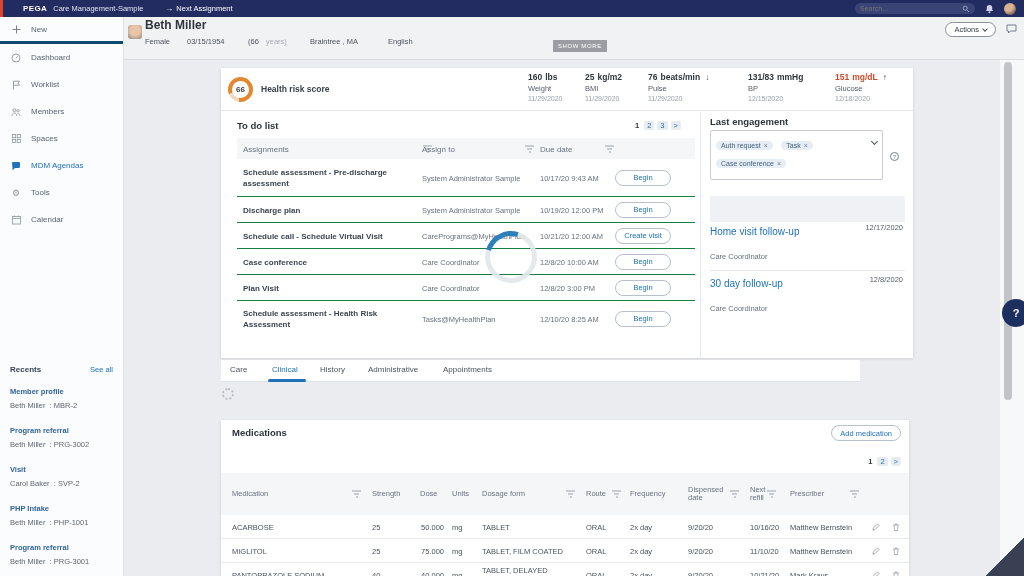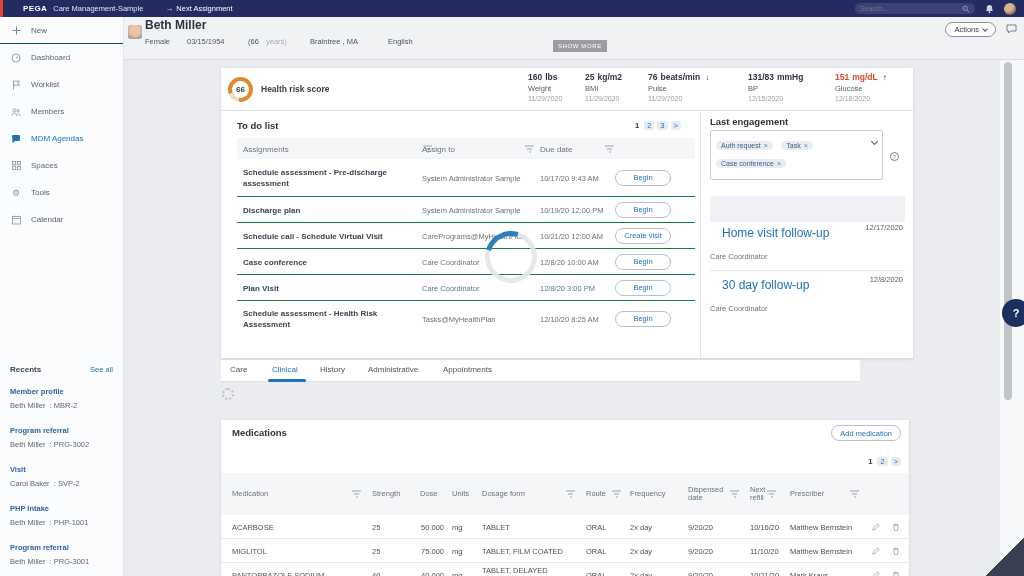--- a/index.html
+++ b/index.html
@@ -23,21 +23,21 @@
   .pname{position:absolute;left:21px;top:1px;font-size:12px;font-weight:bold;color:#2f353c}
   .pdetail{position:absolute;top:20px;font-size:7.5px;color:#4d545c}
   .pd-light{color:#a8adb4}
   .actions-btn{position:absolute;right:28px;top:5px;height:15px;padding:0 8px;border:1px solid #8a8f99;border-radius:8px;background:#fff;display:flex;align-items:center;gap:4px;font-size:7.5px;color:#3a4147;cursor:pointer}
   .chev{width:4px;height:4px;border-right:1.2px solid #4a515a;border-bottom:1.2px solid #4a515a;transform:rotate(45deg);margin-top:-2px}
   .chat-icon{position:absolute;right:7px;top:7px;display:flex;cursor:pointer}
   .showmore{position:absolute;left:429px;top:23px;height:12px;background:#9b9da2;color:#fff;font-size:6px;letter-spacing:.6px;padding:0 5px;display:flex;align-items:center;border:none;cursor:pointer;font-family:"Liberation Sans",sans-serif}
   
   .sidebar{position:absolute;left:0;top:17px;width:124px;height:559px;background:#fbfcfd;border-right:1px solid #e1e3e6;z-index:10}
   .side-item{height:27px;display:flex;align-items:center;gap:10px;padding-left:11px;font-size:8px;color:#5a6470;cursor:pointer}
-  .side-item.first{border-bottom:1px solid #0c4a6e}
+  .side-item.first{border-bottom:3px solid #0c4a6e}
   .side-item.active{color:#1f71b8}
   .sicon{width:10px;height:10px;display:flex;align-items:center;justify-content:center;color:#8b95a1}
   .recents{position:absolute;top:348px;left:0;right:0;padding:0 10px}
   .recents-head{display:flex;justify-content:space-between;align-items:center}
   .recents-title{font-size:8px;font-weight:bold;color:#3b4454}
   .seeall{font-size:7.5px;color:#1f71b8;cursor:pointer}
   .recent-block{margin-top:11px;line-height:14px}
   .recent-type{font-size:7.5px;font-weight:bold;color:#31649c;cursor:pointer}
   .recent-sub{font-size:7.5px;color:#5f6670}
   
@@ -79,21 +79,21 @@
   .big-spinner{position:absolute;left:264px;top:163px;width:52px;height:52px;border:5px solid rgba(228,231,234,.9);border-top-color:#2e80ba;border-radius:50%;transform:rotate(-28deg);z-index:5}
   
   .engage{position:absolute;left:489px;top:0;width:195px;height:100%}
   .eng-title{position:absolute;left:0;top:48px;font-size:9.5px;font-weight:bold;color:#2f353c}
   .tagbox{position:absolute;left:0;top:62px;width:173px;height:50px;border:1px solid #c9cdd3;border-radius:2px;padding:3px 14px 3px 3px}
   .tag{display:inline-flex;align-items:center;gap:3px;background:#e6edf4;border-radius:8px;padding:1px 5px;margin:1px 2px;font-size:7px;color:#44617a}
   .tag .x{color:#6d8196;cursor:pointer;font-size:7px}
   .tag-chev{position:absolute;right:5px;top:8px;width:5px;height:5px;border-right:1.3px solid #4a515a;border-bottom:1.3px solid #4a515a;transform:rotate(45deg);cursor:pointer}
   .help-mini{position:absolute;left:180px;top:84px;width:9px;height:9px;border:1px solid #7a828c;border-radius:50%;font-size:6px;color:#7a828c;display:flex;align-items:center;justify-content:center;cursor:pointer}
   .eng-band{position:absolute;left:0;top:128px;width:195px;height:26px;background:#f0f1f4}
-  .eng-link{position:absolute;left:12px;font-size:12px;color:#1f71b8;cursor:pointer}
+  .eng-link{position:absolute;left:0;font-size:10px;color:#1f71b8;cursor:pointer}
   .eng-date{position:absolute;right:2px;font-size:7.5px;color:#555c66}
   .eng-owner{position:absolute;left:0;font-size:7.5px;color:#6a727c}
   .eng-div{position:absolute;left:0;top:202px;width:195px;height:1px;background:#e5e7ea}
   
   .tabs{position:absolute;left:221px;top:360px;width:639px;height:22px;background:#fff;border-bottom:1px solid #e0e2e6;z-index:3}
   .tab{position:absolute;top:5px;font-size:8px;color:#4d545c;cursor:pointer}
   .tab.active{color:#1f71b8}
   .tab-underline{position:absolute;left:47px;top:19px;width:38px;height:3px;background:#1f71b8;border-radius:2px}
   .mini-spinner{position:absolute;left:222px;top:388px;width:12px;height:12px;border:2px dotted #b9bec6;border-radius:50%}
   
@@ -199,38 +199,38 @@
   <div class="side-item">
     <span class="sicon">
       <svg width="10" height="10" viewBox="0 0 10 10">
           <circle cx="3.4" cy="3.2" r="1.5" fill="none" stroke="#8b95a1" stroke-width="0.8"></circle>
           <circle cx="7" cy="3.8" r="1.2" fill="none" stroke="#8b95a1" stroke-width="0.8"></circle>
           <path d="M1 9c0-2 1.1-3 2.4-3s2.4 1 2.4 3M6.6 6.6c1.4 0 2.4 1 2.4 2.4" fill="none" stroke="#8b95a1" stroke-width="0.8"></path>
         </svg>
     </span>
     <span>Members</span>
   </div>
-  <div class="side-item active">
-    <span class="sicon">
-      <svg width="10" height="10" viewBox="0 0 10 10">
-          <path d="M1 2.2c0-.7.5-1.2 1.2-1.2h5.6c.7 0 1.2.5 1.2 1.2v3.6c0 .7-.5 1.2-1.2 1.2H4L1.5 9.3V7z" fill="#1f71b8"></path>
-        </svg>
-    </span>
-    <span>MDM Agendas</span>
-  </div>
   <div class="side-item">
     <span class="sicon">
       <svg width="9" height="9" viewBox="0 0 9 9">
           <rect x="0.5" y="0.5" width="3.2" height="3.2" fill="none" stroke="#8b95a1" stroke-width="0.8"></rect>
           <rect x="5.3" y="0.5" width="3.2" height="3.2" fill="none" stroke="#8b95a1" stroke-width="0.8"></rect>
           <rect x="0.5" y="5.3" width="3.2" height="3.2" fill="none" stroke="#8b95a1" stroke-width="0.8"></rect>
           <rect x="5.3" y="5.3" width="3.2" height="3.2" fill="none" stroke="#8b95a1" stroke-width="0.8"></rect>
         </svg>
     </span>
     <span>Spaces</span>
+  </div>
+  <div class="side-item active">
+    <span class="sicon">
+      <svg width="10" height="10" viewBox="0 0 10 10">
+          <path d="M1 2.2c0-.7.5-1.2 1.2-1.2h5.6c.7 0 1.2.5 1.2 1.2v3.6c0 .7-.5 1.2-1.2 1.2H4L1.5 9.3V7z" fill="#1f71b8"></path>
+        </svg>
+    </span>
+    <span>MDM Agendas</span>
   </div>
   <div class="side-item">
     <span class="sicon" style="font-size:9px">⚙</span>
     <span>Tools</span>
   </div>
   <div class="side-item">
     <span class="sicon">
       <svg width="9" height="10" viewBox="0 0 9 10">
           <rect x="0.5" y="1.5" width="8" height="7.5" fill="none" stroke="#8b95a1" stroke-width="0.8"></rect>
           <line x1="0.5" y1="3.5" x2="8.5" y2="3.5" stroke="#8b95a1" stroke-width="0.8"></line>

